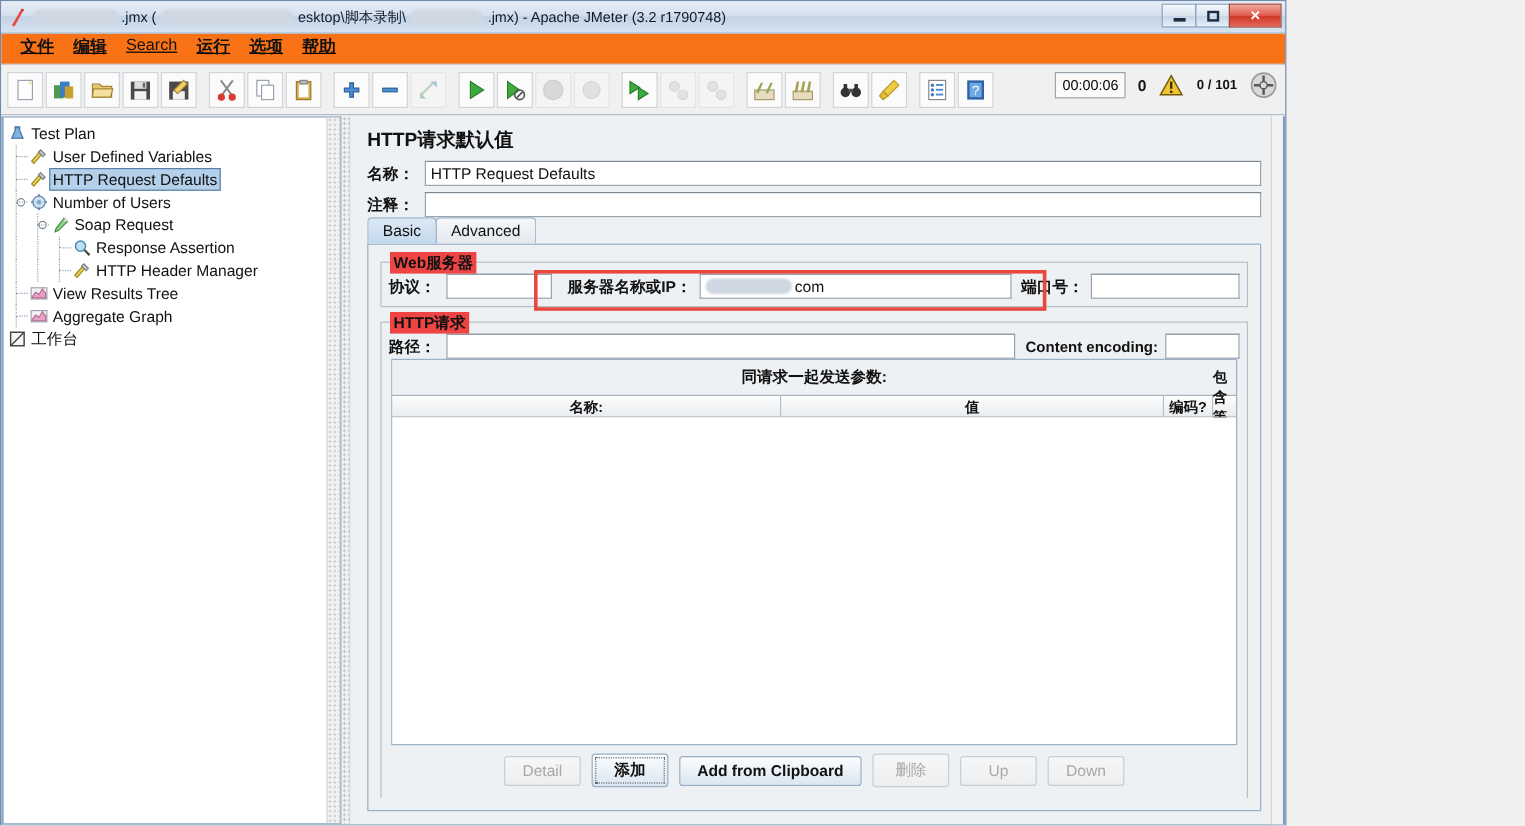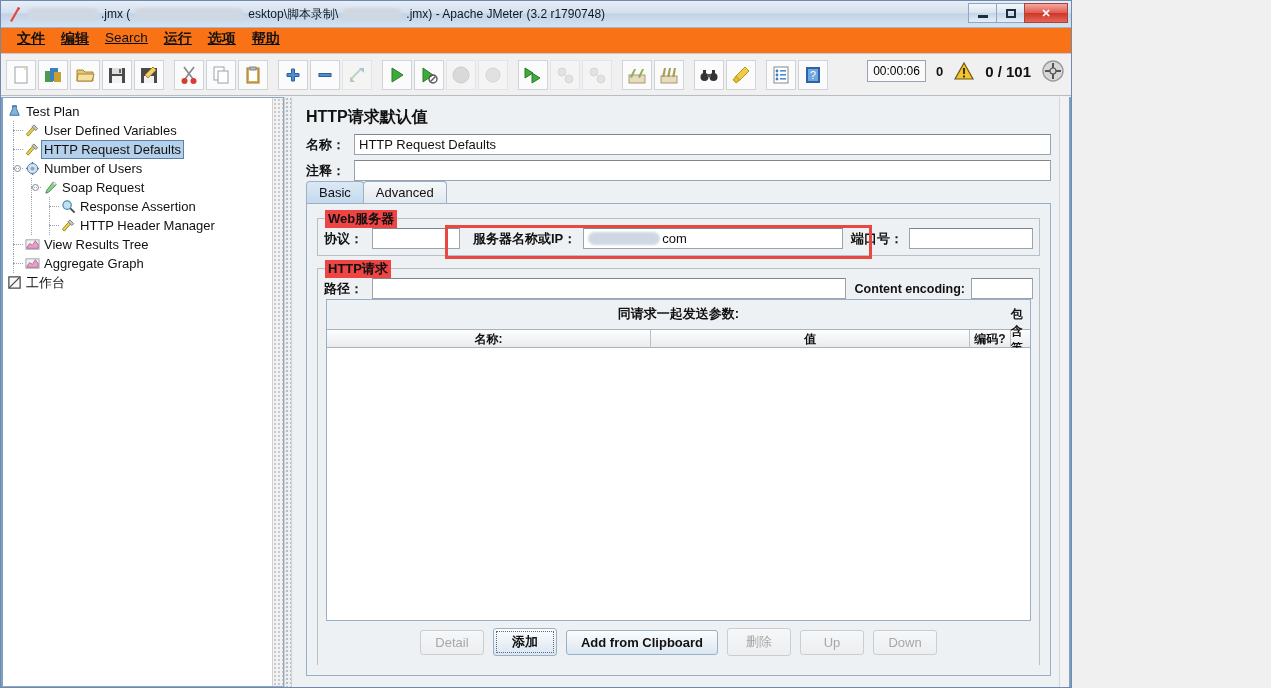--- a/index.html
+++ b/index.html
@@ -114,21 +114,21 @@
   }
   #timerbox {
     border: 1px solid #9aa4ae;
     background: #fafafa;
     font-size: 12px;
     padding: 3px 5px;
     color: #000000;
     font-family: "Liberation Sans", sans-serif;
   }
   .errcount { font-size: 13px; color: #111; font-weight: bold; }
-  .threadcount { font-size: 15px; color: #111; font-weight: bold; }
+  .threadcount { font-size: 11px; color: #111; font-weight: bold; }
   .warnicon { width: 22px; height: 20px; }
   .stopicon { width: 24px; height: 24px; }
 
   
   #body {
     position: absolute;
     top: 96px; left: 0; right: 0; bottom: 0;
     display: flex;
   }
   #treepanel {

